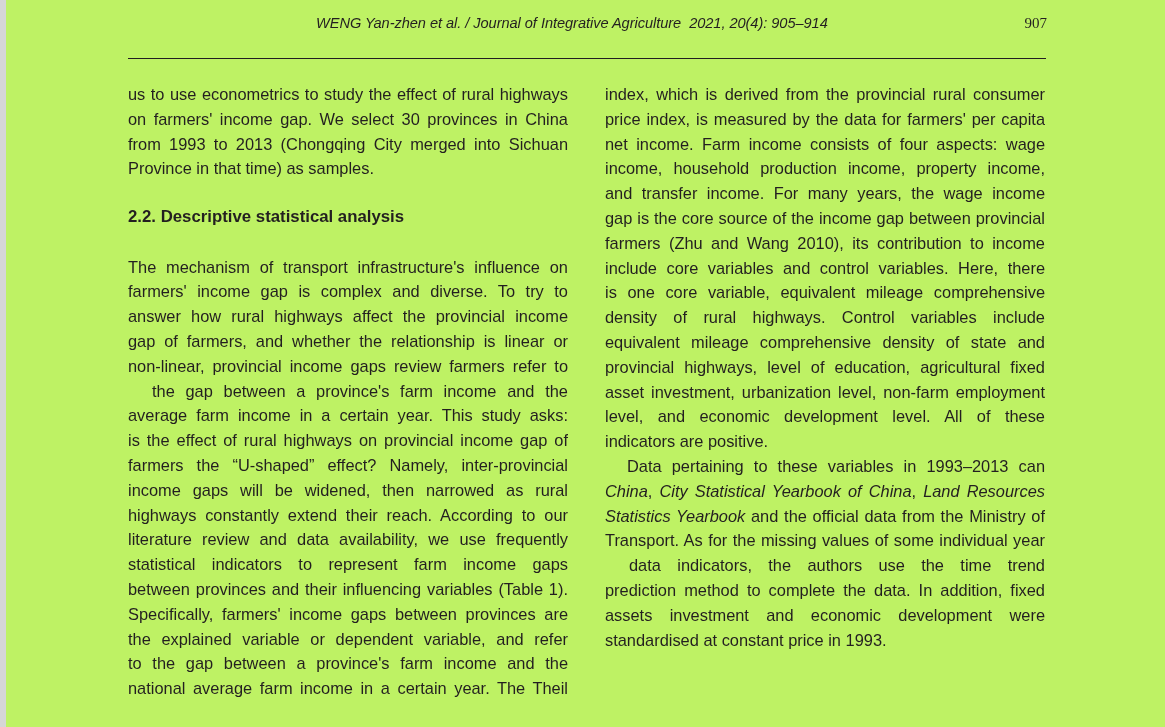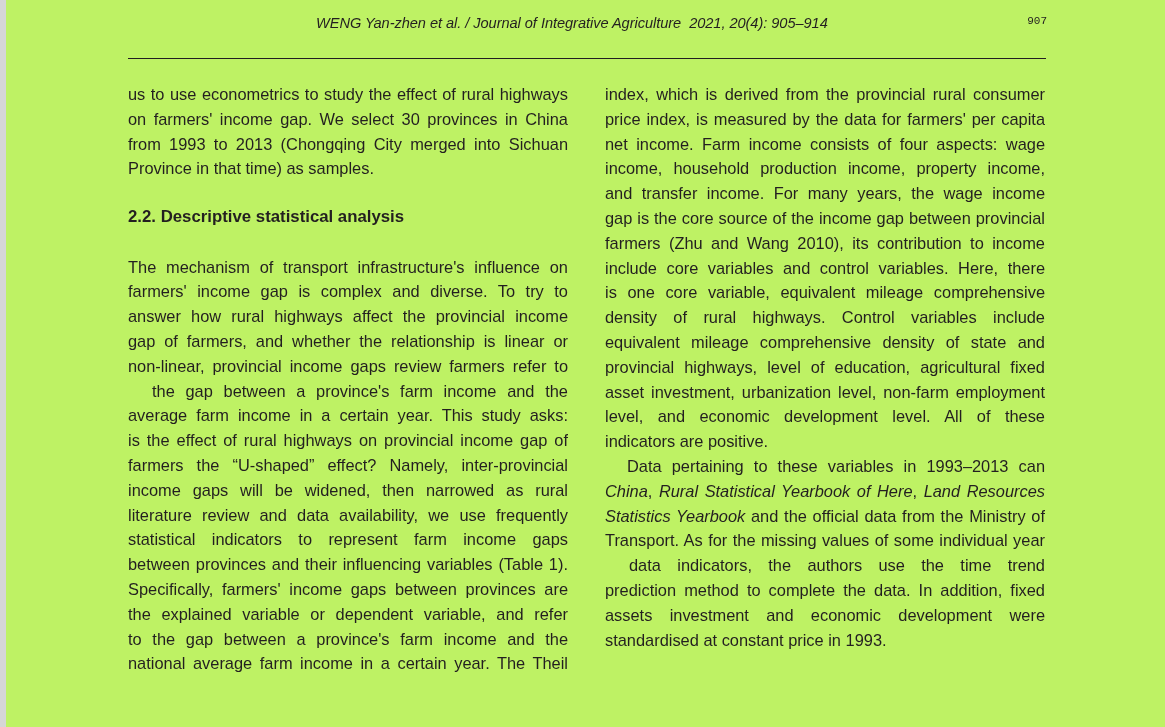--- a/index.html
+++ b/index.html
@@ -38,22 +38,22 @@
       font-size: 14.6px;
       font-style: italic;
       color: #231f20;
       white-space: pre;
       letter-spacing: -0.05px;
     }
     .page-number {
       position: absolute;
       right: 118px;
       top: 15px;
-      font-family: Liberation Mono, monospace;
-      font-size: 11px;
+      font-family: Liberation Serif, serif;
+      font-size: 15px;
       color: #231f20;
     }
     .header-rule {
       position: absolute;
       left: 122px;
       top: 58px;
       width: 918px;
       height: 0;
       border-top: 1.3px solid #231f20;
     }
@@ -111,20 +111,21 @@
       <span class="ln" style="white-space: normal; overflow: hidden;">The mechanism of transport infrastructure's influence on</span>
       <span class="ln" style="white-space: normal; overflow: hidden;">farmers' income gap is complex and diverse.  To try to</span>
       <span class="ln" style="white-space: normal; overflow: hidden;">answer how rural highways affect the provincial income</span>
       <span class="ln" style="white-space: normal; overflow: hidden;">gap of farmers, and whether the relationship is linear or</span>
       <span class="ln" style="white-space: normal; overflow: hidden;">non-linear, provincial income gaps review farmers refer to</span>
       <span class="ln" style="white-space: normal; overflow: hidden; margin-left: 24px;">the gap between a province's farm income and the national</span>
       <span class="ln" style="white-space: normal; overflow: hidden;">average farm income in a certain year.  This study asks:</span>
       <span class="ln" style="white-space: normal; overflow: hidden;">is the effect of rural highways on provincial income gap of</span>
       <span class="ln" style="white-space: normal; overflow: hidden;">farmers the “U-shaped” effect?  Namely, inter-provincial</span>
       <span class="ln" style="white-space: normal; overflow: hidden;">income gaps will be widened, then narrowed as rural</span>
+      <span class="ln" style="white-space: normal; overflow: hidden;">highways constantly extend their reach.  According to our</span>
       <span class="ln" style="white-space: normal; overflow: hidden;">literature review and data availability, we use frequently</span>
       <span class="ln" style="white-space: normal; overflow: hidden;">statistical indicators to represent farm income gaps</span>
       <span class="ln" style="white-space: normal; overflow: hidden;">between provinces and their influencing variables (Table 1).</span>
       <span class="ln" style="white-space: normal; overflow: hidden;">Specifically, farmers' income gaps between provinces are</span>
       <span class="ln" style="white-space: normal; overflow: hidden;">the explained variable or dependent variable, and refer</span>
       <span class="ln" style="white-space: normal; overflow: hidden;">to the gap between a province's farm income and the</span>
       <span class="ln" style="white-space: normal; overflow: hidden;">national average farm income in a certain year.  The Theil</span>
     </div>
   </div>
 
@@ -142,21 +143,21 @@
       <span class="ln" style="white-space: normal; overflow: hidden;">density of rural highways.  Control variables include</span>
       <span class="ln" style="white-space: normal; overflow: hidden;">equivalent mileage comprehensive density of state and</span>
       <span class="ln" style="white-space: normal; overflow: hidden;">provincial highways, level of education, agricultural fixed</span>
       <span class="ln" style="white-space: normal; overflow: hidden;">asset investment, urbanization level, non-farm employment</span>
       <span class="ln" style="white-space: normal; overflow: hidden;">level, and economic development level.  All of these</span>
       <span class="ln last">indicators are positive.</span>
     </div>
 
     <div>
       <span class="ln" style="padding-left: 22px; box-sizing: border-box; white-space: normal; overflow: hidden;">Data pertaining to these variables in 1993–2013 can</span>
-      <span class="ln" style="white-space: normal; overflow: hidden;"><i>China</i><span>, </span><i>Rural Statistical Yearbook of Here</i><span>, </span><i>Land Resources</i></span>
+      <span class="ln" style="white-space: normal; overflow: hidden;"><i>China</i><span>, </span><i>City Statistical Yearbook of China</i><span>, </span><i>Land Resources</i></span>
       <span class="ln" style="white-space: normal; overflow: hidden;"><i>Statistics Yearbook</i><span> and the official data from the Ministry of</span></span>
       <span class="ln" style="white-space: normal; overflow: hidden;">Transport.  As for the missing values of some individual year</span>
       <span class="ln" style="white-space: normal; overflow: hidden; margin-left: 24px;">data  indicators, the authors use the time trend extrapolation</span>
       <span class="ln" style="white-space: normal; overflow: hidden;">prediction method to complete the data.  In addition, fixed</span>
       <span class="ln" style="white-space: normal; overflow: hidden;">assets investment and economic development were</span>
       <span class="ln last">standardised at constant price in 1993.</span>
     </div>
   </div>
 
 </div>

